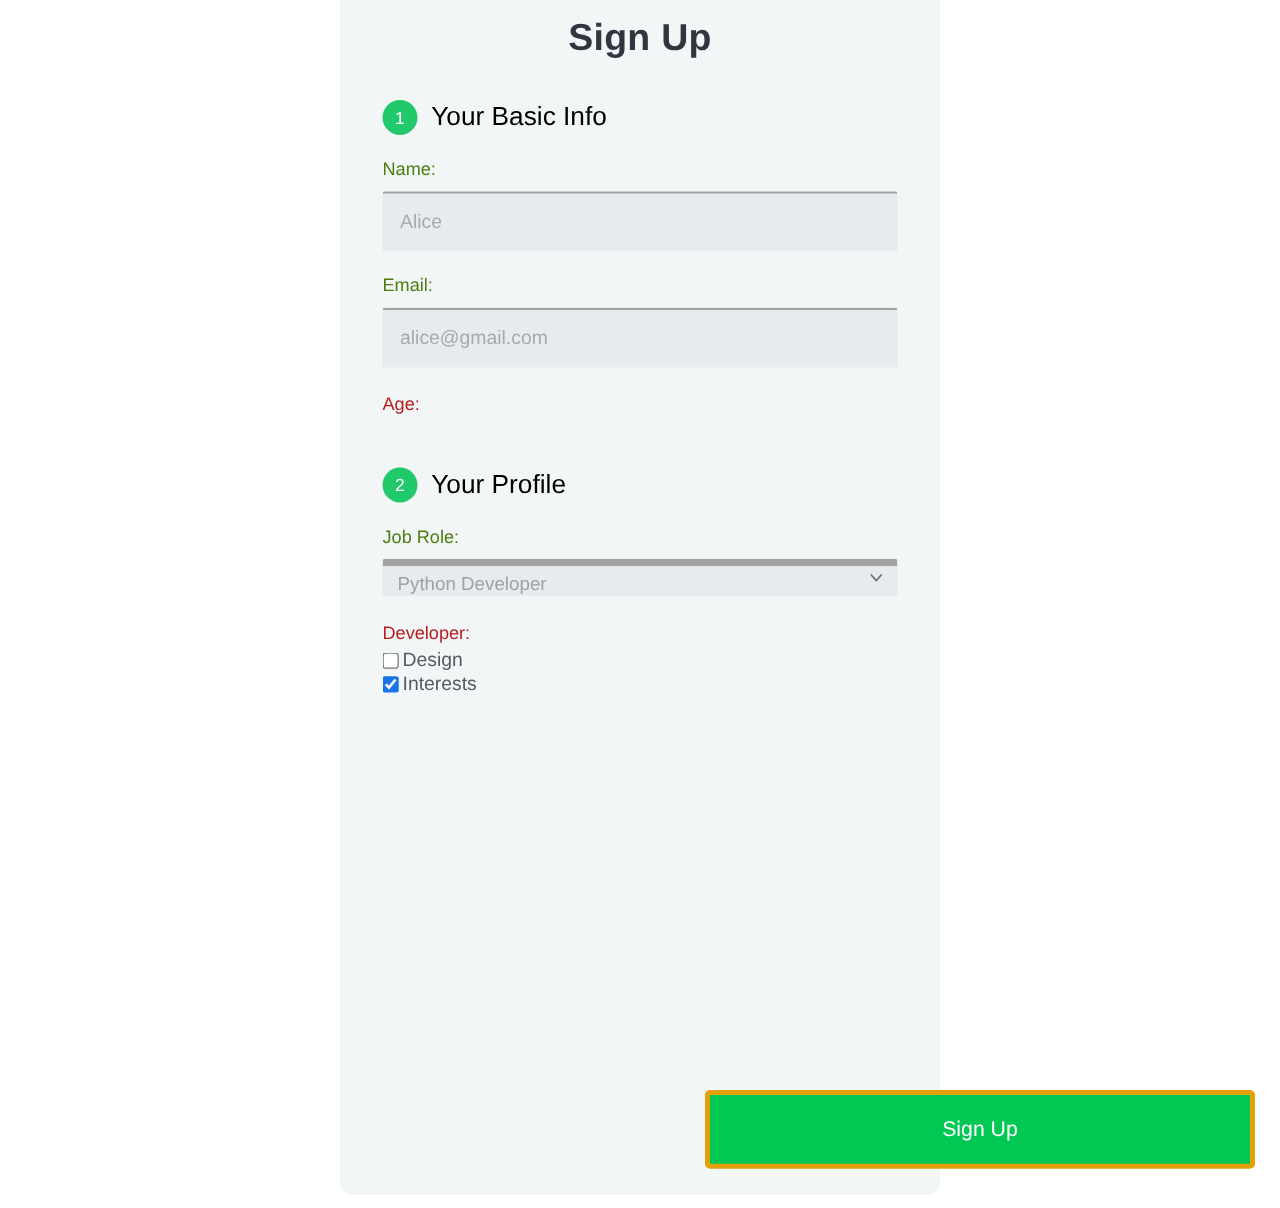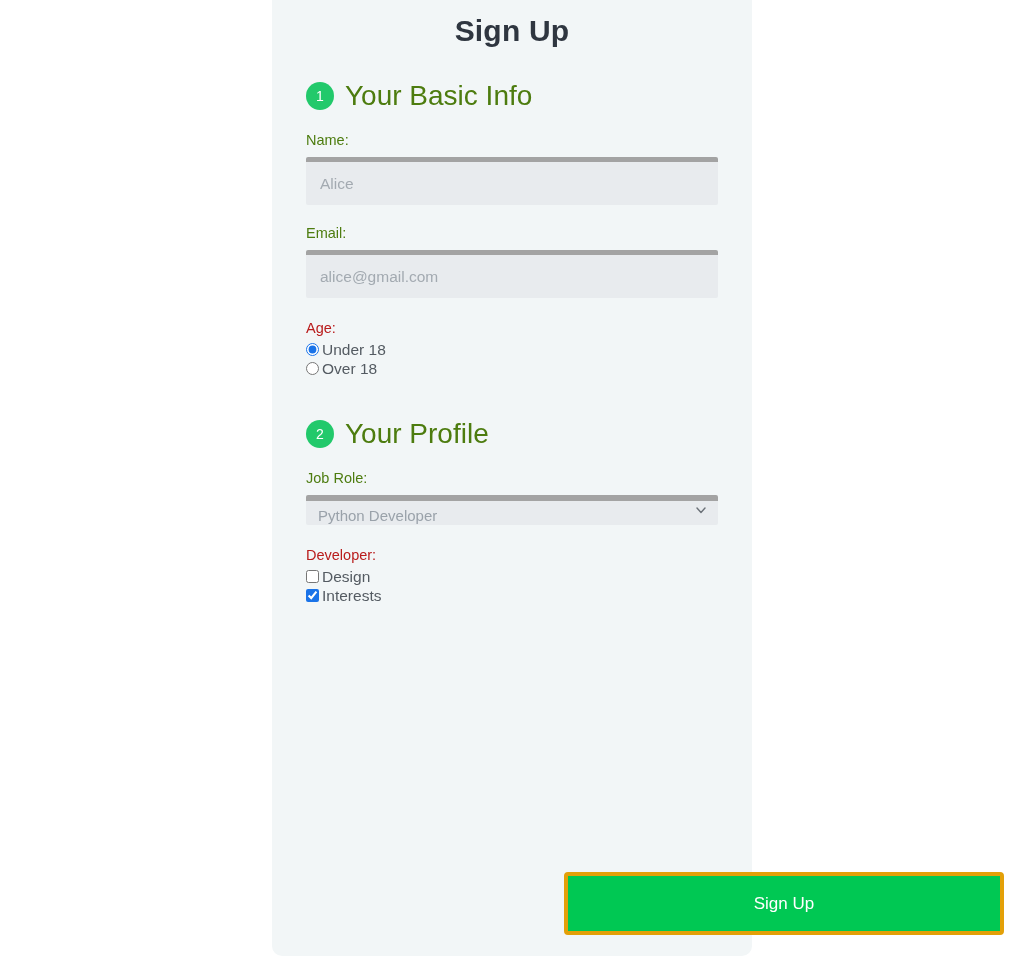--- a/index.html
+++ b/index.html
@@ -51,39 +51,39 @@
     border-radius: 50%;
     background: #22c96b;
     color: #ffffff;
     font-size: 14px;
     line-height: 28px;
     text-align: center;
     flex: 0 0 auto;
     font-weight: normal;
   }
   .section-title {
-    font-size: 28px;
-    color: #4d7c0f;
+    font-size: 21px;
+    color: #000000;
     font-weight: normal;
   }
   .field-block { margin-left: 34px; margin-right: 34px; }
   .field-label {
     display: block;
     font-size: 14.5px;
     color: #4d7c0f;
     margin-top: 20px;
     margin-bottom: 9px;
   }
   .text-input {
     display: block;
     width: 412px;
     height: 48px;
     background: #e8ebee;
     border: none;
-    border-top: 5px solid #a3a3a3;
+    border-top: 2px solid #a3a3a3;
     border-radius: 2px;
     padding: 0 14px;
     font-size: 15.5px;
     color: #3a4046;
     font-family: "Liberation Sans", sans-serif;
     outline: none;
   }
   .text-input::placeholder { color: #a3aab1; }
   .pwd-dots {
     display: block;
@@ -193,30 +193,20 @@
       <input class="text-input" type="text" placeholder="Alice" style="">
     </div>
 
     <div class="field-block">
       <label class="field-label">Email:</label>
       <input class="text-input" type="text" placeholder="alice@gmail.com" style="">
     </div>
 
 
     <label class="group-label" style="margin-top:22px;">Age:</label>
-    <div class="options-group">
-      <div class="option-row">
-        <input type="radio" name="age" checked="" style="">
-        <span class="option-label">Under 18</span>
-      </div>
-      <div class="option-row">
-        <input type="radio" name="age" style="">
-        <span class="option-label">Over 18</span>
-      </div>
-    </div>
 
     <div class="section-head" style="margin-top:42px;">
       <span class="step-badge">2</span>
       <span class="section-title">Your Profile</span>
     </div>
 
     <div class="field-block">
       <label class="field-label">Job Role:</label>
       <div class="select-wrap">
         <select class="select-input">

